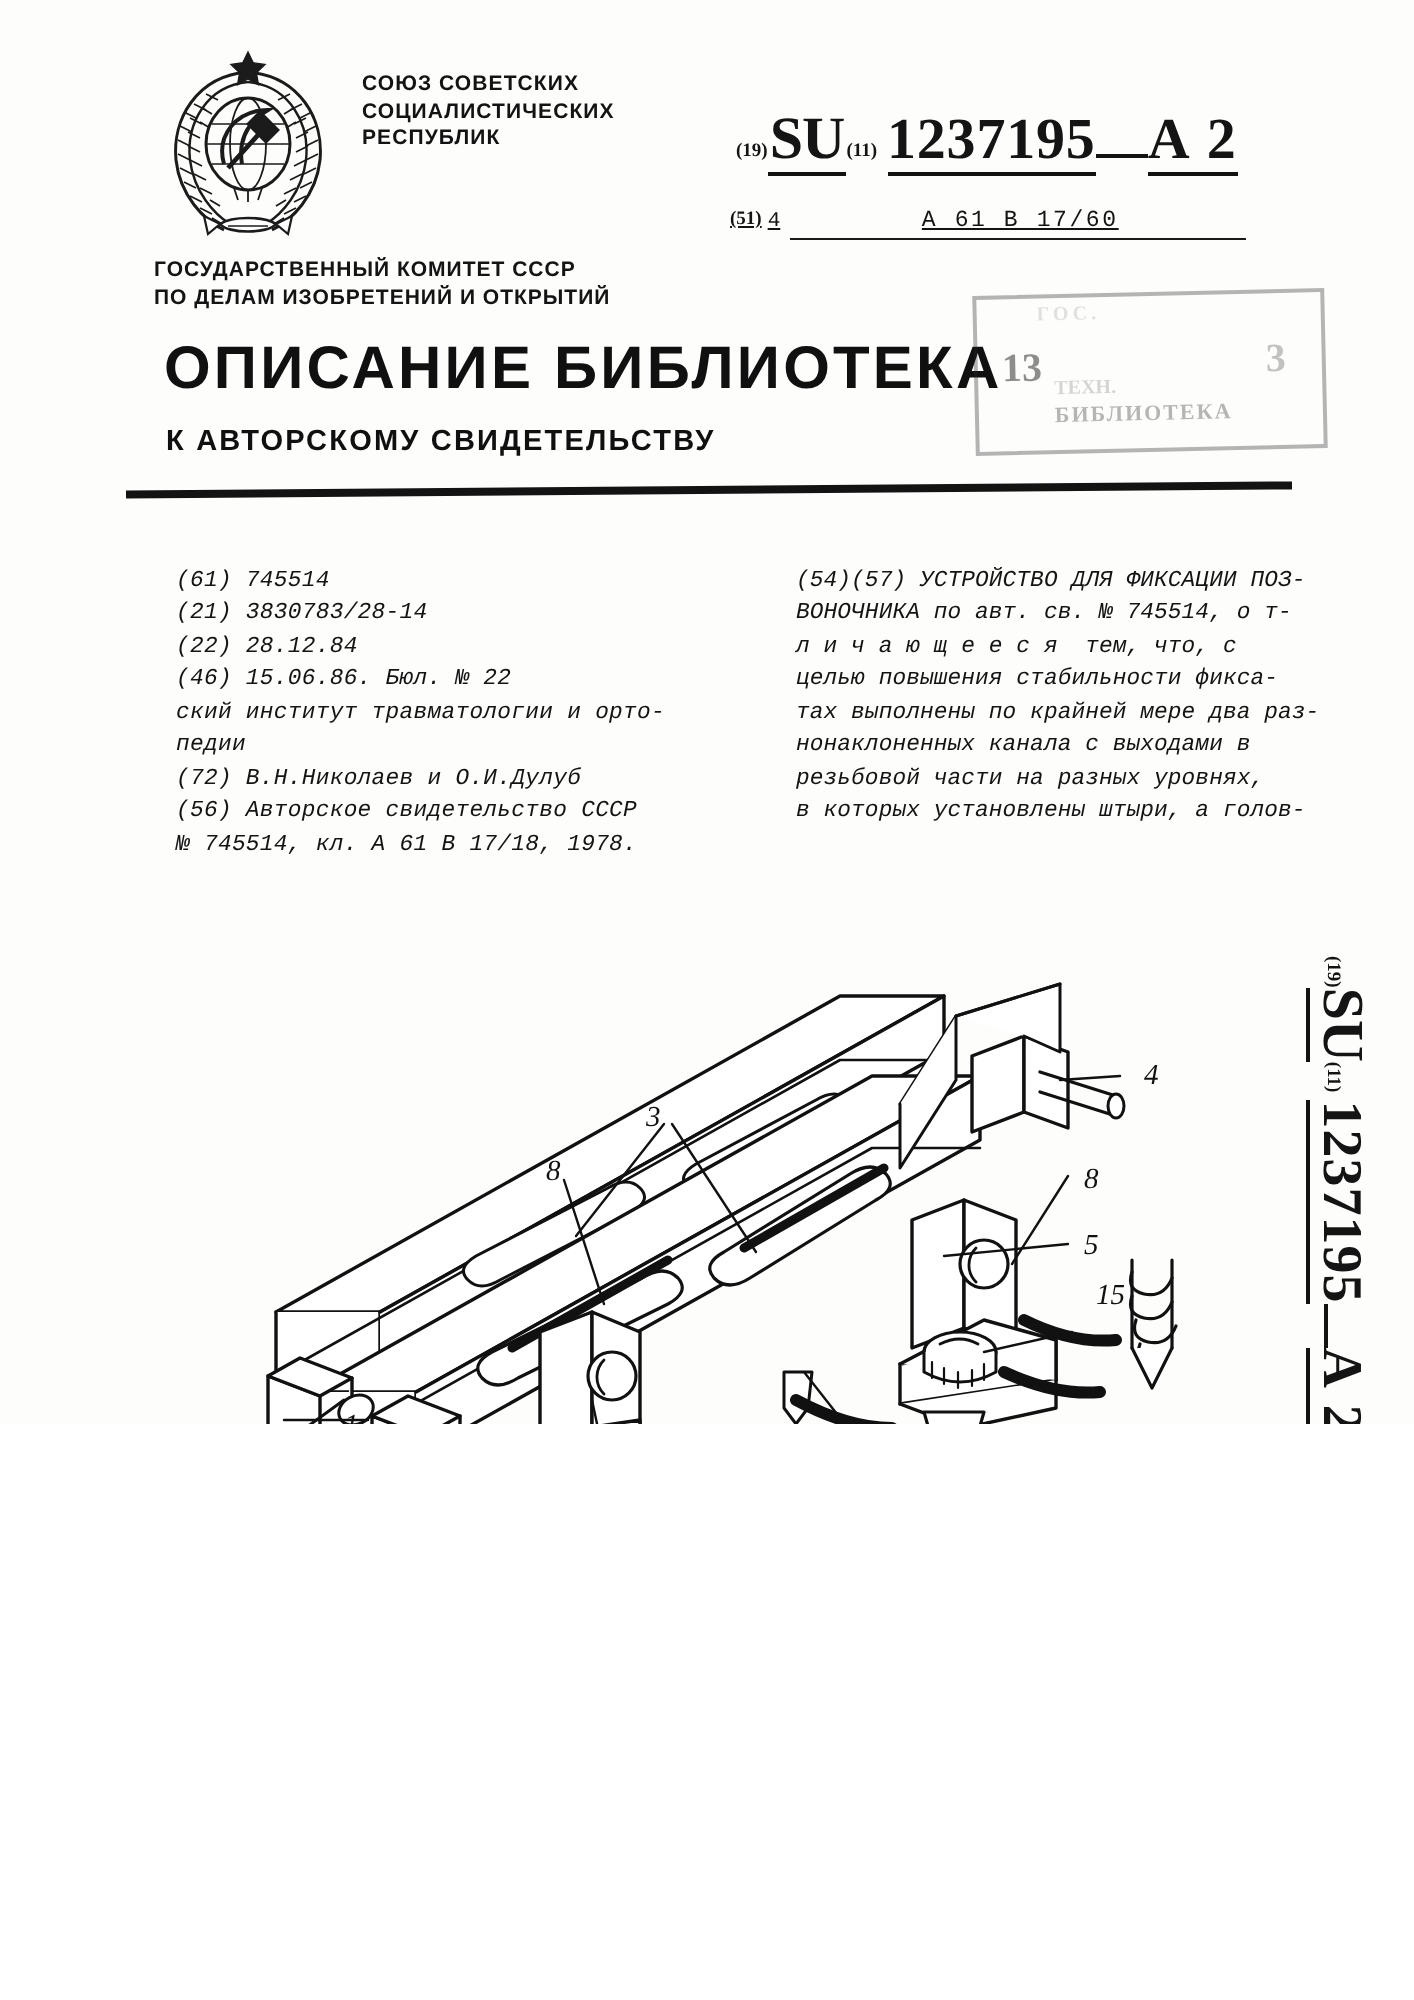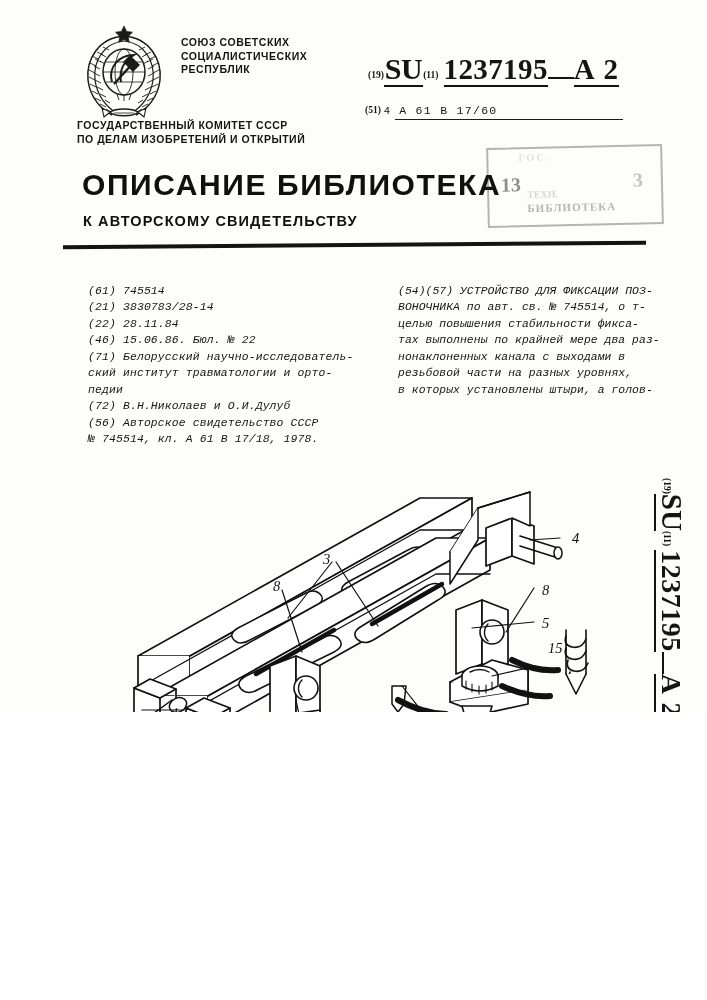--- a/index.html
+++ b/index.html
@@ -89,40 +89,42 @@
     height: 29px;
   }
 
   .ipc-row {
     position: absolute;
     left: 365px;
     top: 104px;
     display: flex;
     align-items: baseline;
     white-space: nowrap;
+    text-decoration: underline;
   }
   .ipc-edition {
     font-family: "Liberation Mono", monospace;
     font-size: 10.5px;
     margin-left: 3px;
   }
   .ipc-class {
     font-family: "Liberation Mono", monospace;
     font-size: 11.5px;
     letter-spacing: 1.3px;
     border-bottom: 1.4px solid #1a1a1a;
     padding: 0 2px 2px 4px;
     margin-left: 5px;
     width: 222px;
+    text-align: center;
   }
 
   .committee {
     position: absolute;
     left: 77px;
-    top: 118px;
+    top: 128px;
     font-family: "Liberation Sans", sans-serif;
     font-size: 10.5px;
     font-weight: bold;
     letter-spacing: 0.5px;
     line-height: 14px;
   }
   .committee div { white-space: nowrap; }
 
   .doc-title {
     position: absolute;
@@ -369,33 +371,33 @@
     <span class="stamp-l stamp-date-r">3</span>
     <span class="stamp-l stamp-mid">ТЕХН.</span>
     <span class="stamp-l stamp-word">БИБЛИОТЕКА</span>
   </div>
 
   <div class="rule"></div>
 
   <div class="col-left">
     <div>(61) 745514</div>
     <div>(21) 3830783/28-14</div>
-    <div>(22) 28.11.84</div>
+    <div>(22) 28.12.84</div>
     <div>(46) 15.06.86. Бюл. № 22</div>
-    <div>(71) Белорусский научно-исследователь-</div>
     <div>ский институт травматологии и орто-</div>
     <div>педии</div>
     <div>(72) В.Н.Николаев и О.И.Дулуб</div>
     <div>(56) Авторское свидетельство СССР</div>
     <div>№ 745514, кл. А 61 В 17/18, 1978.</div>
   </div>
 
   <div class="col-right">
     <div>(54)(57) УСТРОЙСТВО ДЛЯ ФИКСАЦИИ ПОЗ-</div>
     <div>ВОНОЧНИКА по авт. св. № 745514, о т-</div>
+    <div>л и ч а ю щ е е с я  тем, что, с</div>
     <div>целью повышения стабильности фикса-</div>
     <div>тах выполнены по крайней мере два раз-</div>
     <div>нонаклоненных канала с выходами в</div>
     <div>резьбовой части на разных уровнях,</div>
     <div>в которых установлены штыри, а голов-</div>
   </div>
 
   <div class="figure">
     <svg viewBox="0 0 520 360" width="520" height="360">
       <g fill="none" stroke="#111" stroke-width="1.7" stroke-linejoin="round" stroke-linecap="round">

